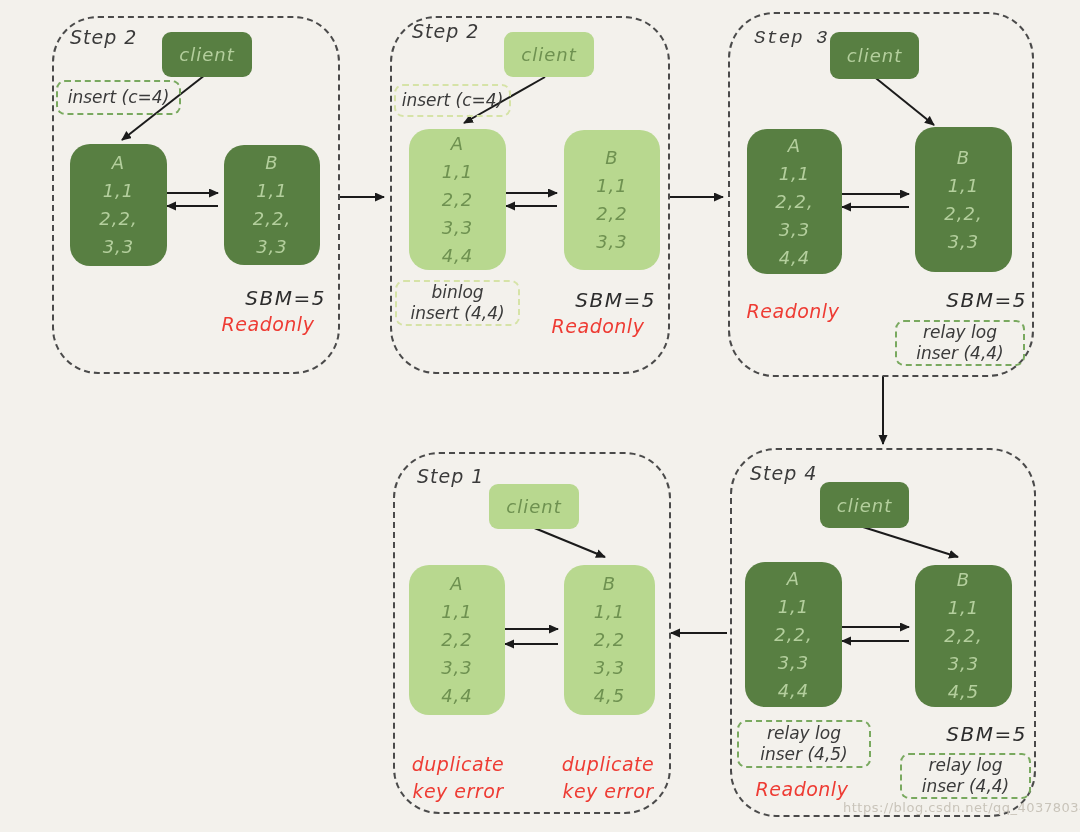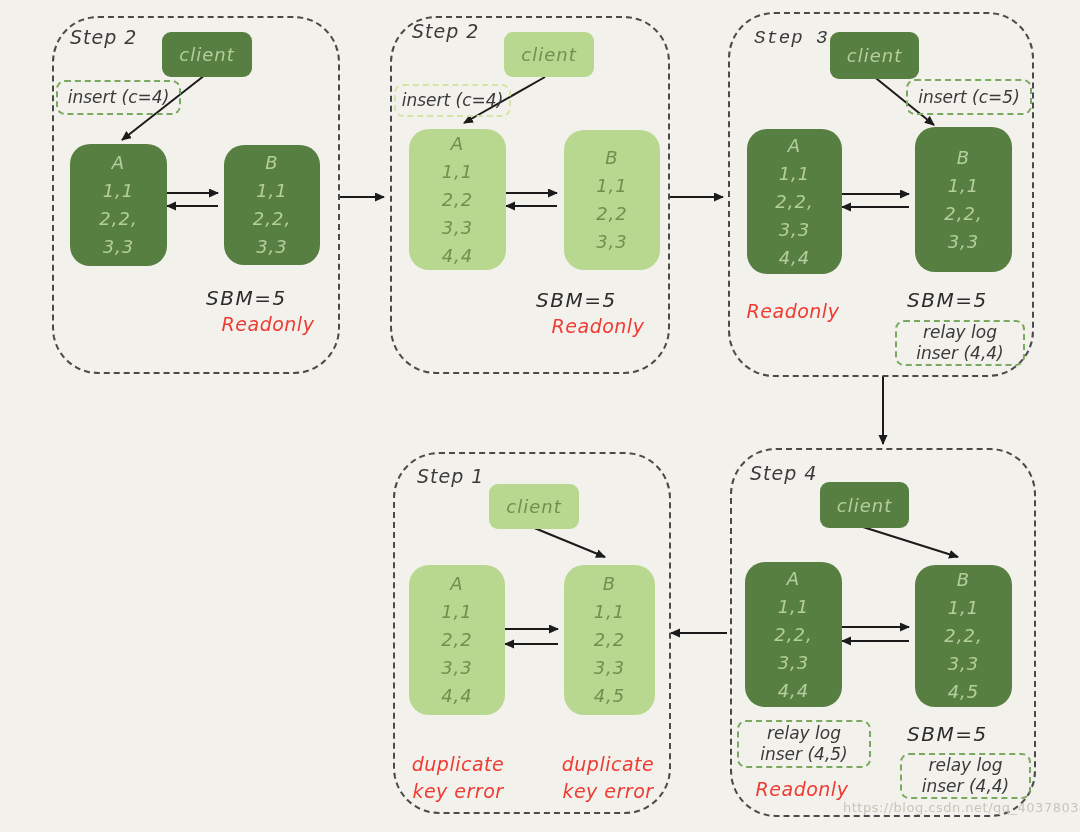--- a/index.html
+++ b/index.html
@@ -19,21 +19,21 @@
   .dark-bg{background:var(--dark-green);color:var(--dark-text);}
   .light-bg{background:var(--light-green);color:var(--light-text);}
   .node{position:absolute;display:flex;flex-direction:column;align-items:center;justify-content:center;
         border-radius:20px;font-size:18px;font-style:italic;line-height:28px;letter-spacing:1px;}
   .nrow{display:block;}
   .note{position:absolute;border:2px dashed;border-radius:9px;display:flex;flex-direction:column;
         align-items:center;justify-content:center;font-size:17px;font-style:italic;
         color:var(--ink);line-height:21px;white-space:nowrap;}
   .note.green{border-color:var(--note-green);}
   .note.pale{border-color:var(--note-pale);}
-  .sbm{position:absolute;font-size:20px;font-style:italic;color:#2d2d2d;text-align:left;letter-spacing:1.5px;white-space:nowrap;}
+  .sbm{position:absolute;font-size:20px;font-style:italic;color:#2d2d2d;text-align:right;letter-spacing:1.5px;white-space:nowrap;}
   .redtext{position:absolute;font-size:19px;font-style:italic;color:var(--red);text-align:center;line-height:27px;letter-spacing:0.5px;white-space:nowrap;}
   .watermark{position:absolute;left:843px;top:800px;font-size:13px;color:var(--wm);letter-spacing:0.5px;}
   svg.arrows{position:absolute;left:0;top:0;width:1080px;height:832px;pointer-events:none;}
   svg.arrows line{stroke:var(--arrow);stroke-width:2;}
 </style>
 </head>
 <body>
 
 <div class="canvas">
 
@@ -98,30 +98,31 @@
       <span class="nrow">2,2</span>
       <span class="nrow">3,3</span>
       <span class="nrow">4,4</span>
     </div>
     <div class="node light-bg" style="left:172px;top:112px;width:96px;height:140px;">
       <span class="nrow">B</span>
       <span class="nrow">1,1</span>
       <span class="nrow">2,2</span>
       <span class="nrow">3,3</span>
     </div>
+    <div class="note pale" style="left:3px;top:262px;width:121px;height:42px;">
+      <span>binlog</span>
+      <span>insert (4,4)</span>
+    </div>
     <div class="sbm" style="left:144px;top:270px;width:120px;">SBM=5</div>
     <div class="redtext" style="left:146px;top:295px;width:120px;">Readonly</div>
   </section>
 
   <section class="step" style="left:728px;top:12px;width:302px;height:361px;">
     <div class="step-label" style="left:24px;top:13px;font-family:Liberation Mono, monospace;">Step 3</div>
     <div class="client dark-bg" style="left:100px;top:18px;width:89px;height:47px;">client</div>
-    <div class="note green" style="left:176px;top:65px;width:122px;height:32px;">
-      <span>insert (c=5)</span>
-    </div>
     <div class="node dark-bg" style="left:17px;top:115px;width:95px;height:145px;">
       <span class="nrow">A</span>
       <span class="nrow">1,1</span>
       <span class="nrow">2,2,</span>
       <span class="nrow">3,3</span>
       <span class="nrow">4,4</span>
     </div>
     <div class="node dark-bg" style="left:185px;top:113px;width:97px;height:145px;">
       <span class="nrow">B</span>
       <span class="nrow">1,1</span>

